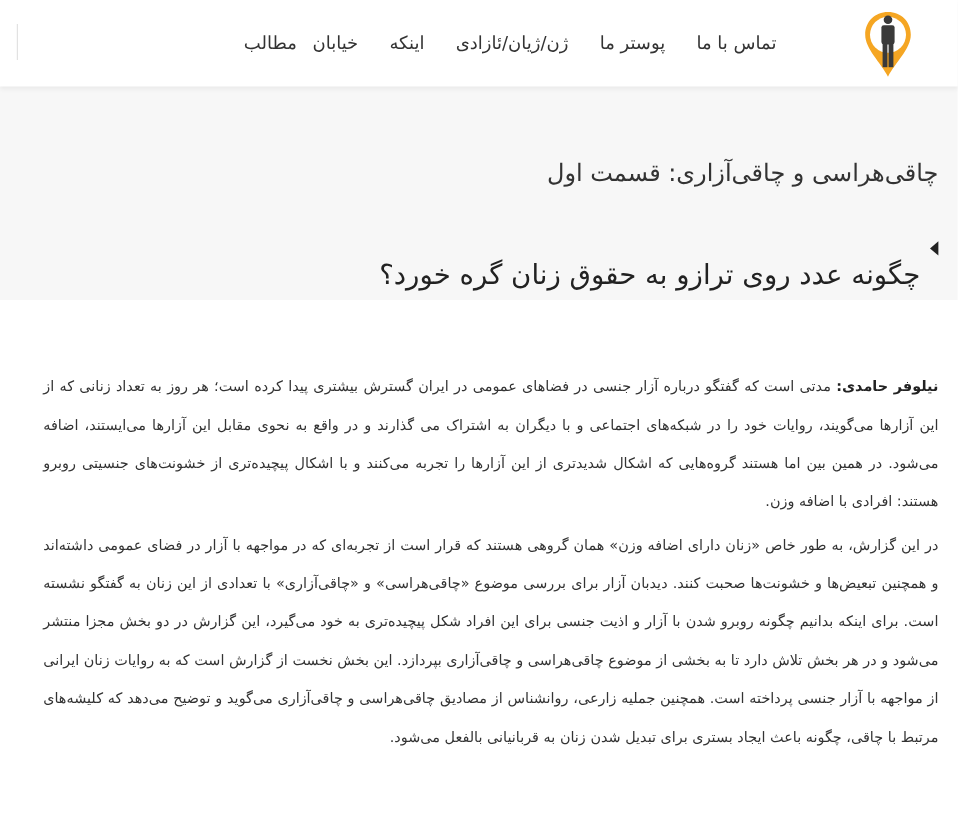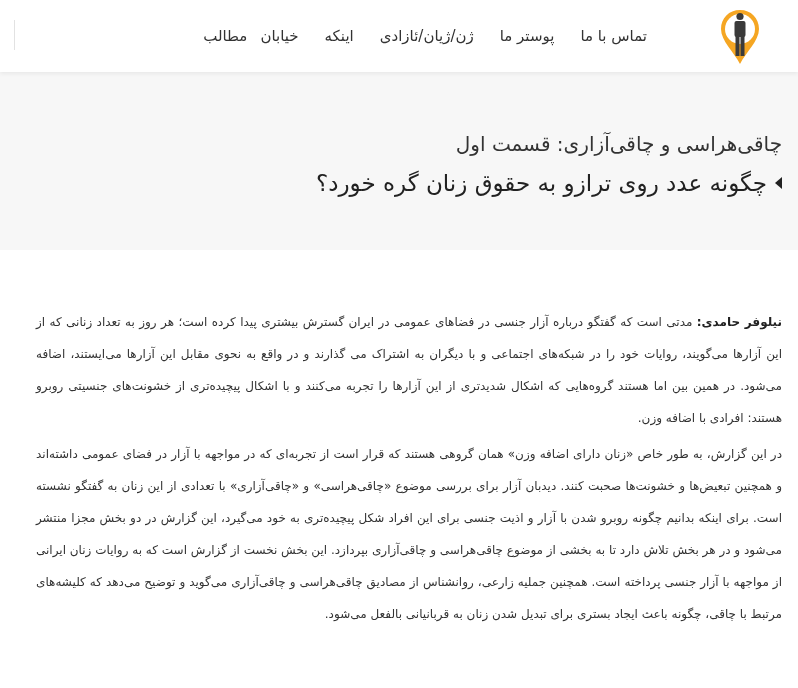--- a/index.html
+++ b/index.html
@@ -84,20 +84,21 @@
       border-top: 6px solid transparent;
       border-bottom: 6px solid transparent;
       border-right: 7px solid #222;
       margin-left: 8px;
       display: inline-block;
     }
     .title {
       font-size: 23px;
       color: #222;
       font-weight: normal;
+      margin-top: 47px;
     }
     .article {
       position: absolute;
       top: 306px;
       left: 36px;
       width: 746px;
       direction: rtl;
       text-align: justify;
       font-size: 12px;
       line-height: 32px;

